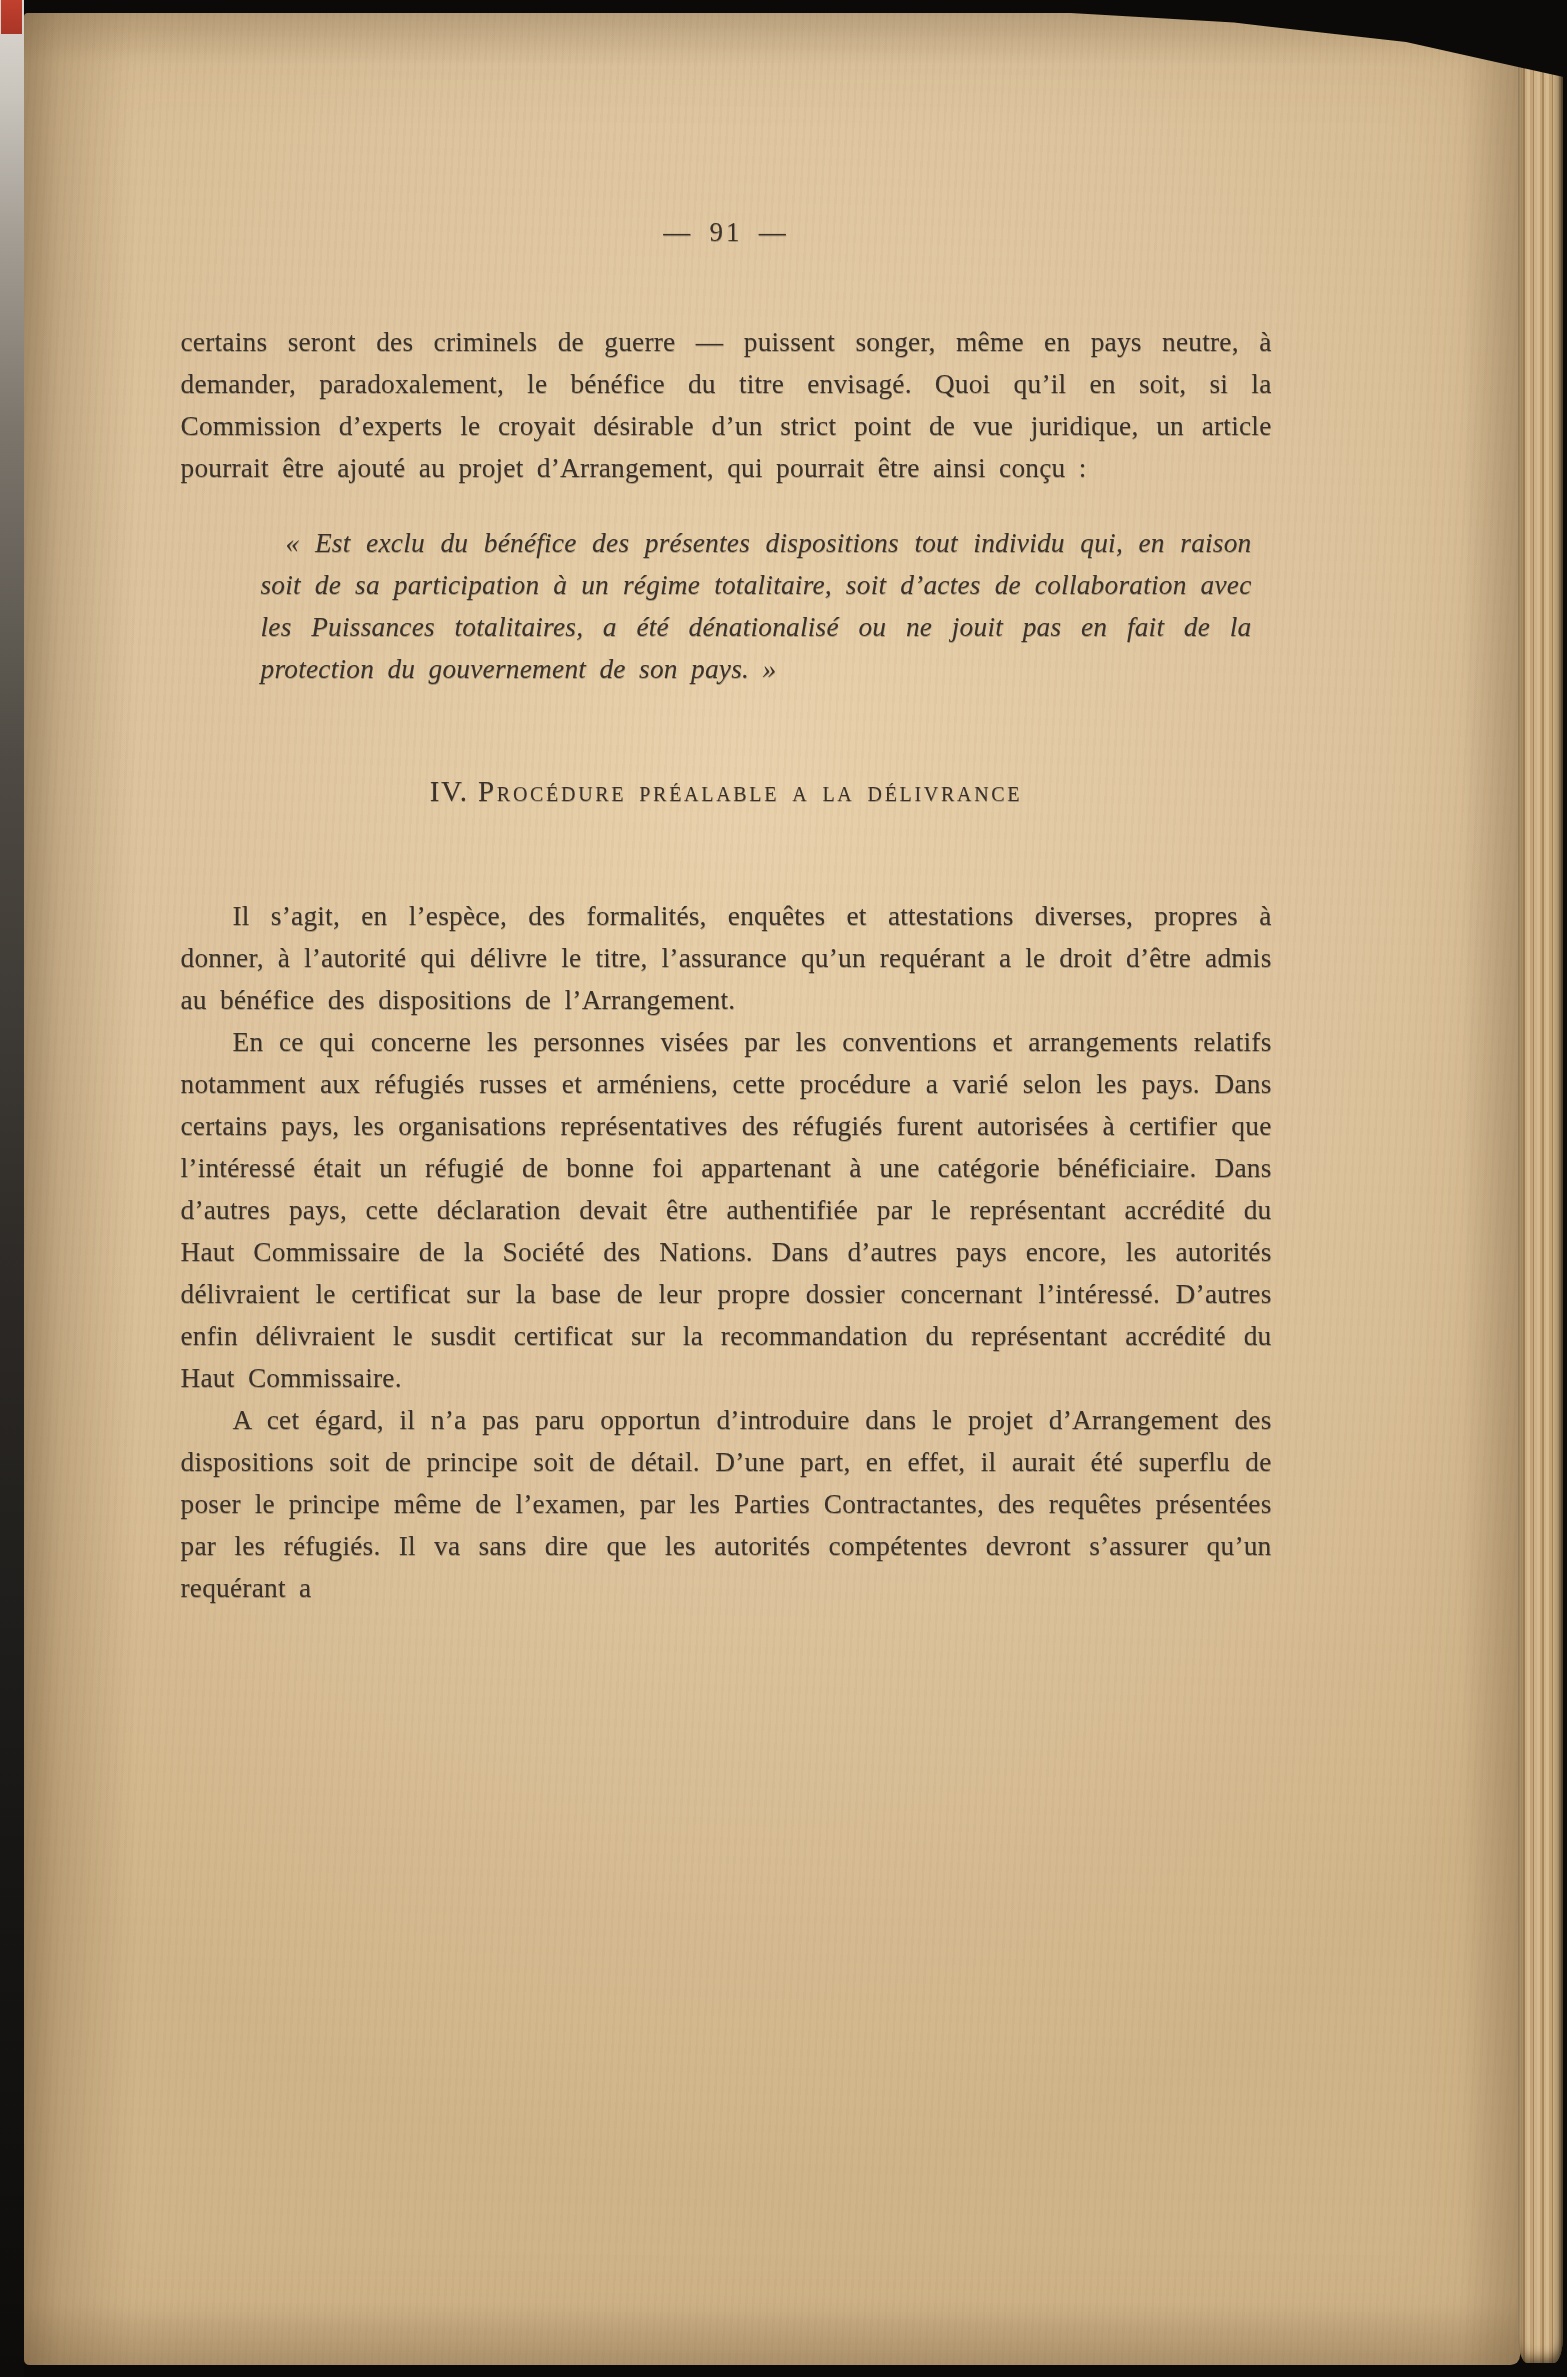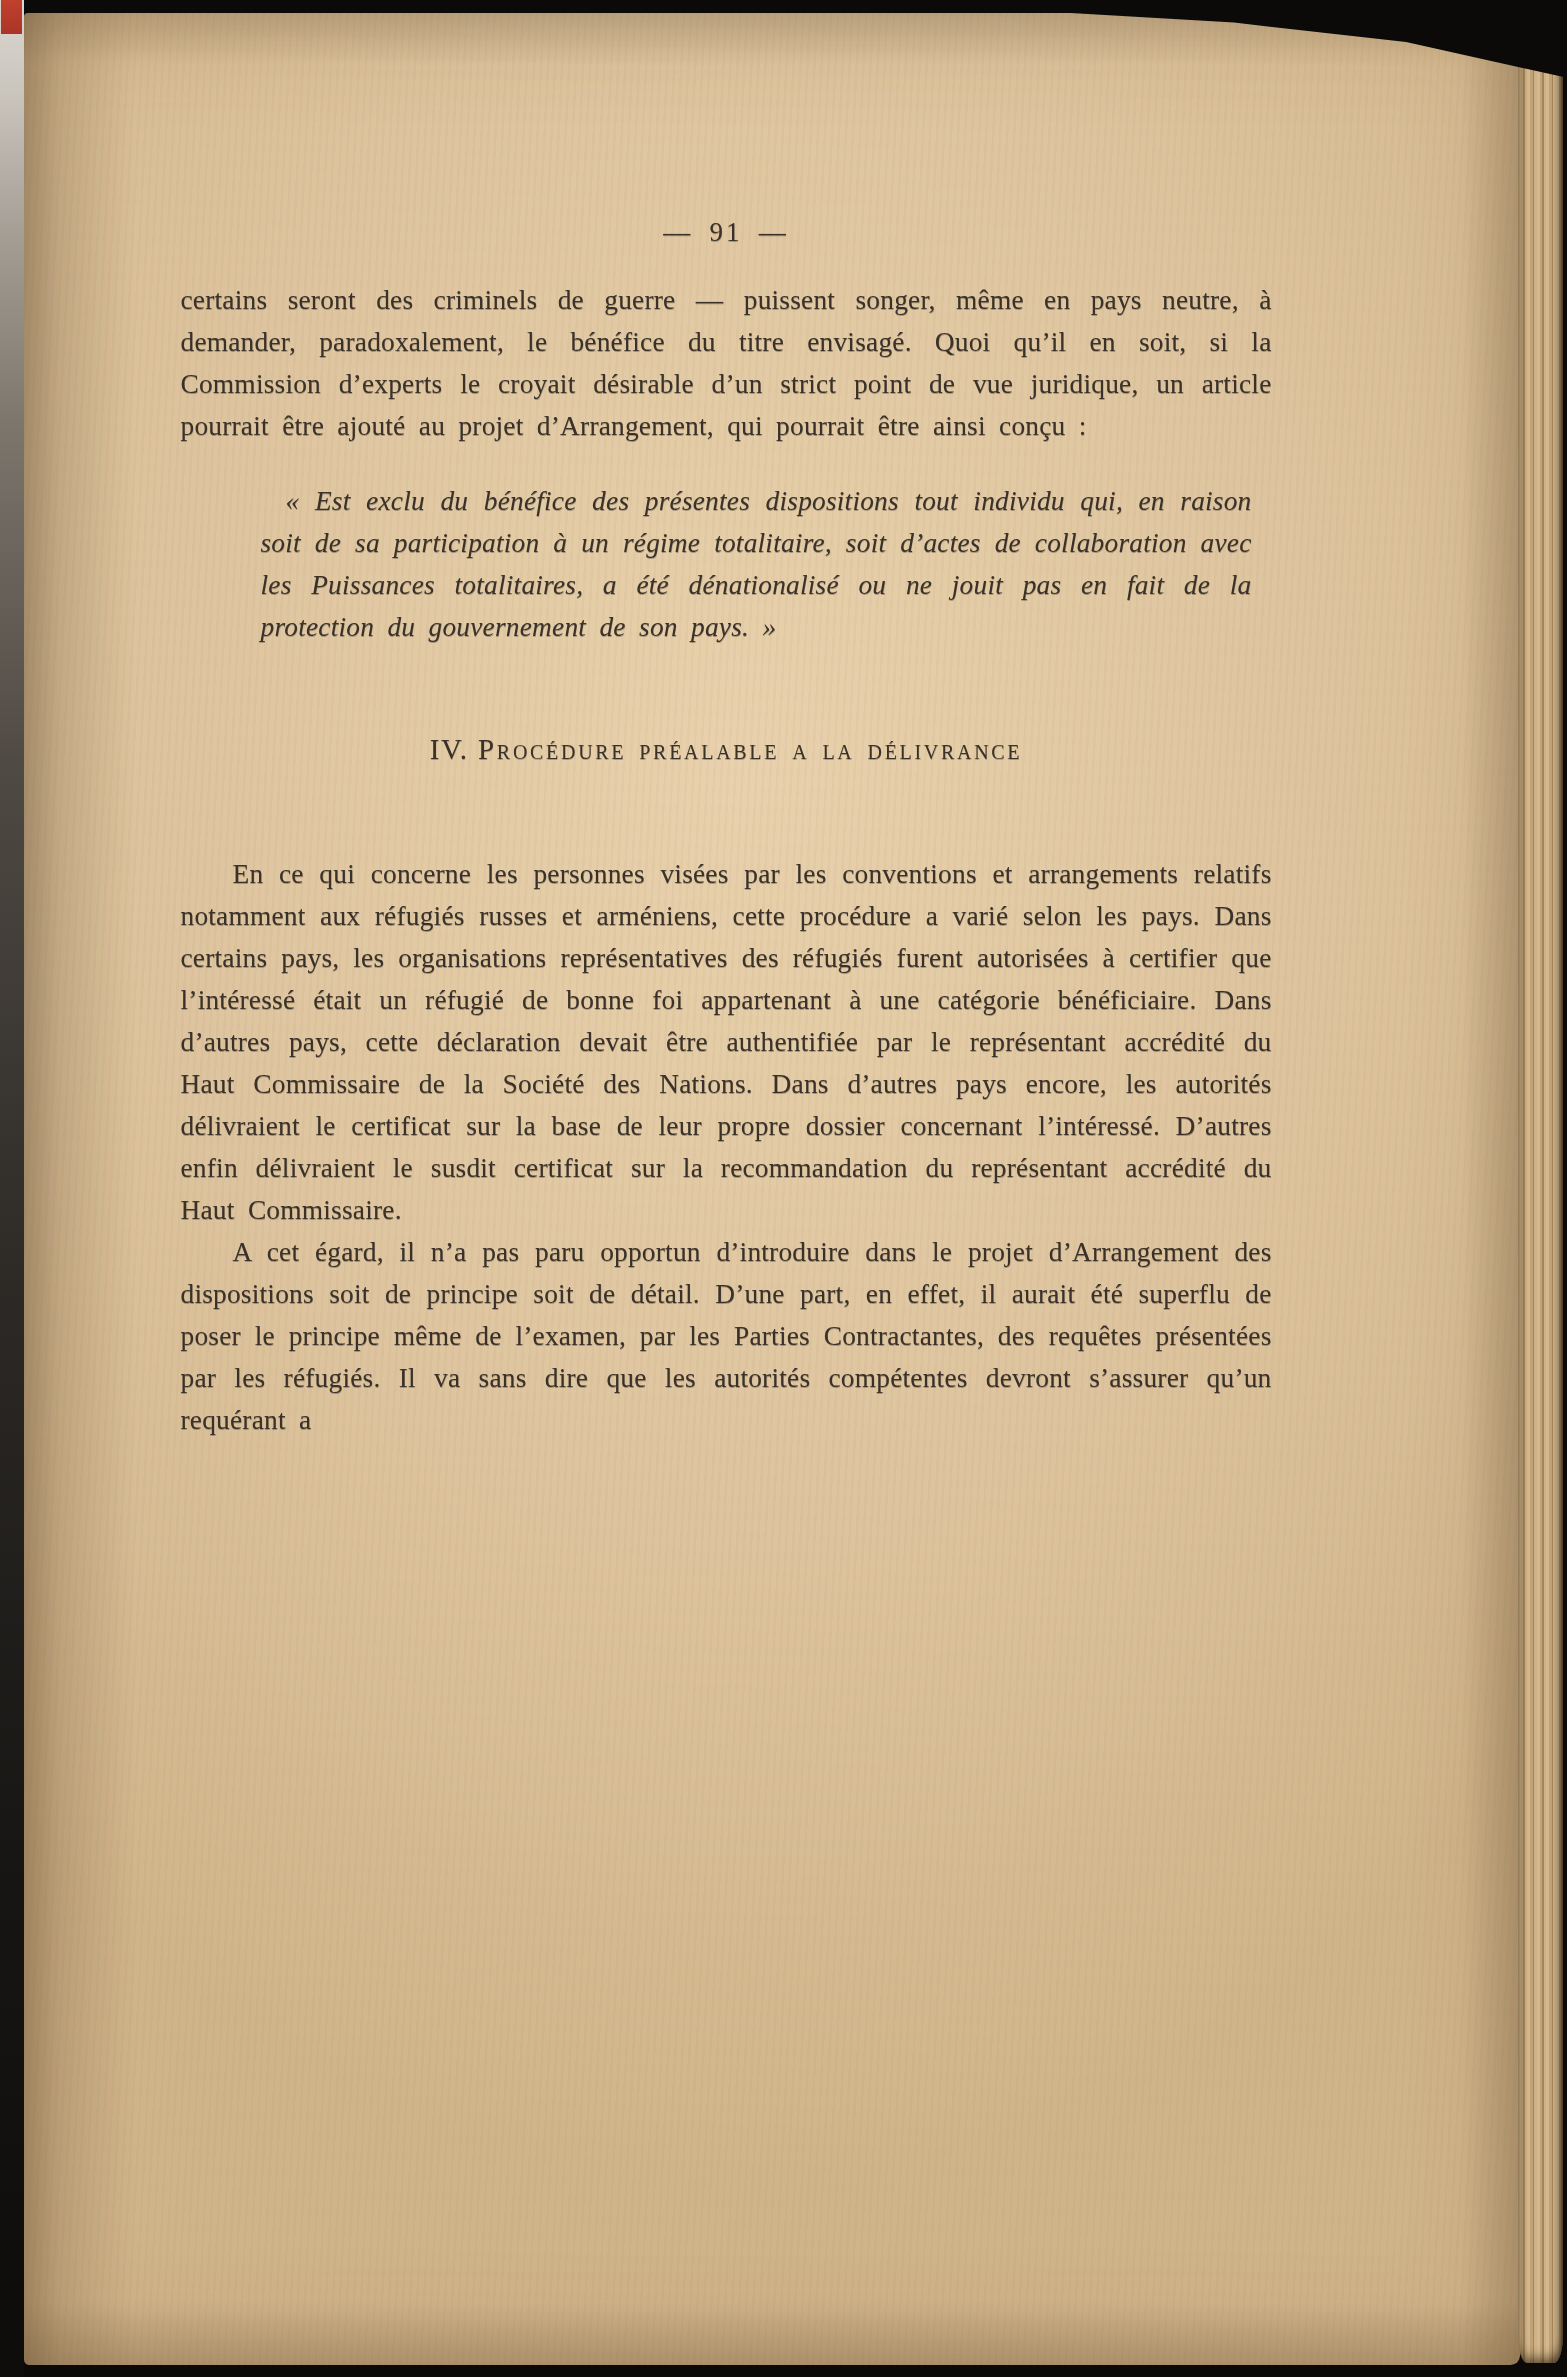--- a/index.html
+++ b/index.html
@@ -85,21 +85,21 @@
     letter-spacing: 0.2px;
     word-spacing: 6.3px;
     hyphens: auto;
     -webkit-hyphens: auto;
     text-shadow: 0.3px 0.5px 0.6px rgba(58,48,38,0.35);
   }
   .page-number {
     text-align: center;
     font-size: 27px;
     letter-spacing: 3.1px;
-    margin: 0 0 26px 0;
+    margin: 0 0 68px 0;
   }
   .para-intro {
     margin: 12px 0 33px 0;
     text-indent: 0;
   }
   .quote {
     margin: 0 20px 0 80px;
     text-indent: 25px;
     font-style: italic;
   }
@@ -140,20 +140,21 @@
 
       <p class="para-intro">certains seront des criminels de guerre — puissent songer, même en pays neutre, à demander, paradoxalement, le bénéfice du titre envisagé. Quoi qu’il en soit, si la Commission d’experts le croyait désirable d’un strict point de vue juridique, un article pourrait être ajouté au projet d’Arrangement, qui pourrait être ainsi conçu :</p>
 
       <div class="quote">« Est exclu du bénéfice des présentes dispositions tout individu qui, en raison soit de sa participation à un régime totalitaire, soit d’actes de collaboration avec les Puissances totalitaires, a été dénationalisé ou ne jouit pas en fait de la protection du gouvernement de son pays. »</div>
 
       <h2 class="heading">
         <span class="num">IV.</span><span class="title">Procédure préalable a la délivrance</span>
       </h2>
 
       <div class="body-paragraphs">
+        <p>Il s’agit, en l’espèce, des formalités, enquêtes et attestations diverses, propres à donner, à l’autorité qui délivre le titre, l’assurance qu’un requérant a le droit d’être admis au bénéfice des dispositions de l’Arrangement.</p>
         <p>En ce qui concerne les personnes visées par les conventions et arrangements relatifs notamment aux réfugiés russes et arméniens, cette procédure a varié selon les pays. Dans certains pays, les organisations représentatives des réfugiés furent autorisées à certifier que l’intéressé était un réfugié de bonne foi appartenant à une catégorie bénéficiaire. Dans d’autres pays, cette déclaration devait être authentifiée par le représentant accrédité du Haut Commissaire de la Société des Nations. Dans d’autres pays encore, les autorités délivraient le certificat sur la base de leur propre dossier concernant l’intéressé. D’autres enfin délivraient le susdit certificat sur la recommandation du représentant accrédité du Haut Commissaire.</p>
         <p>A cet égard, il n’a pas paru opportun d’introduire dans le projet d’Arrangement des dispositions soit de principe soit de détail. D’une part, en effet, il aurait été superflu de poser le principe même de l’examen, par les Parties Contractantes, des requêtes présentées par les réfugiés. Il va sans dire que les autorités compétentes devront s’assurer qu’un requérant a</p>
       </div>
 
     </div>
   </div>
 
   <div class="fore-edge"></div>
   <div class="corner-dark"></div>
 

